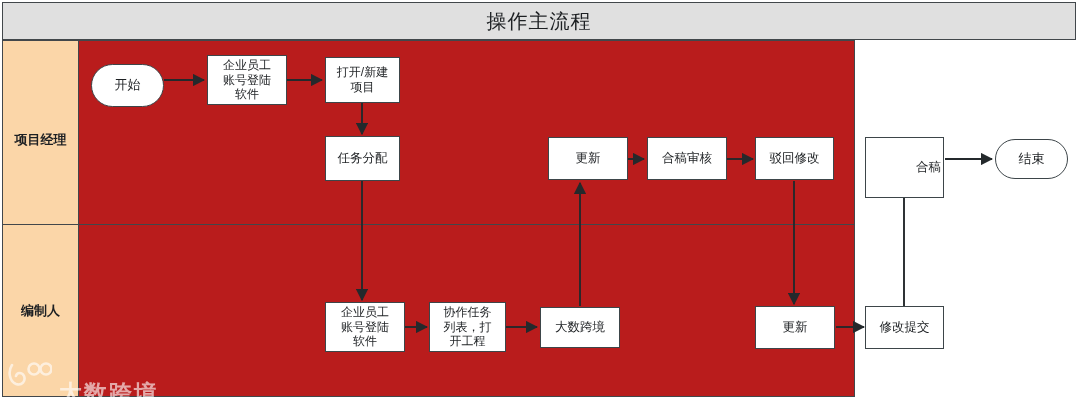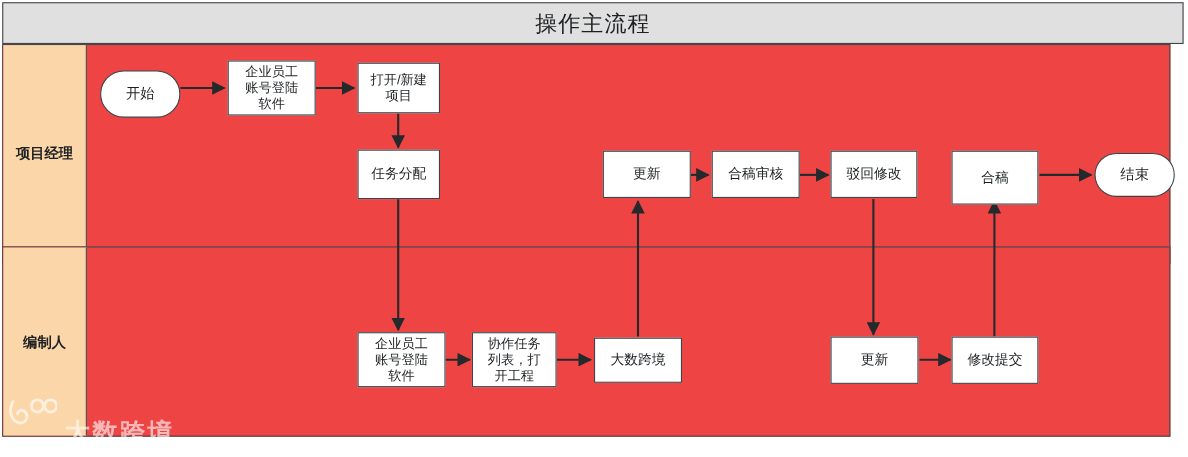--- a/index.html
+++ b/index.html
@@ -31,24 +31,24 @@
     display: flex;
     align-items: center;
     justify-content: center;
     font-size: 20px;
     color: #1d2023;
     letter-spacing: 1px;
   }
   .lane {
     position: absolute;
     left: 2px;
-    width: 1062px;
+    width: 853px;
     border: 1.6px solid #42474b;
     box-sizing: border-box;
-    background: #ef4444;
+    background: #b91c1c;
   }
   .lane-label {
     position: absolute;
     left: 0;
     top: 0;
     width: 76px;
     height: 100%;
     background: #fbd6a8;
     border-right: 1.6px solid #42474b;
     box-sizing: border-box;
@@ -188,21 +188,21 @@
   </div>
 
   <div class="node" style="left:647px;top:137px;width:80px;height:43px;">
     <span>合稿审核</span>
   </div>
 
   <div class="node" style="left:755px;top:137px;width:79px;height:43px;">
     <span>驳回修改</span>
   </div>
 
-  <div class="node" style="left:865px;top:137px;width:79px;height:49px;">
+  <div class="node" style="left:865px;top:137px;width:79px;height:61px;justify-content:flex-end;">
     <span>合稿</span>
   </div>
 
   <div class="node terminator" style="left:995px;top:139px;width:73px;height:40px;">
     <span>结束</span>
   </div>
 
   <div class="node multiline" style="left:325px;top:302px;width:80px;height:50px;">
     <span class="ml">企业员工<br>账号登陆<br>软件</span>
   </div>

